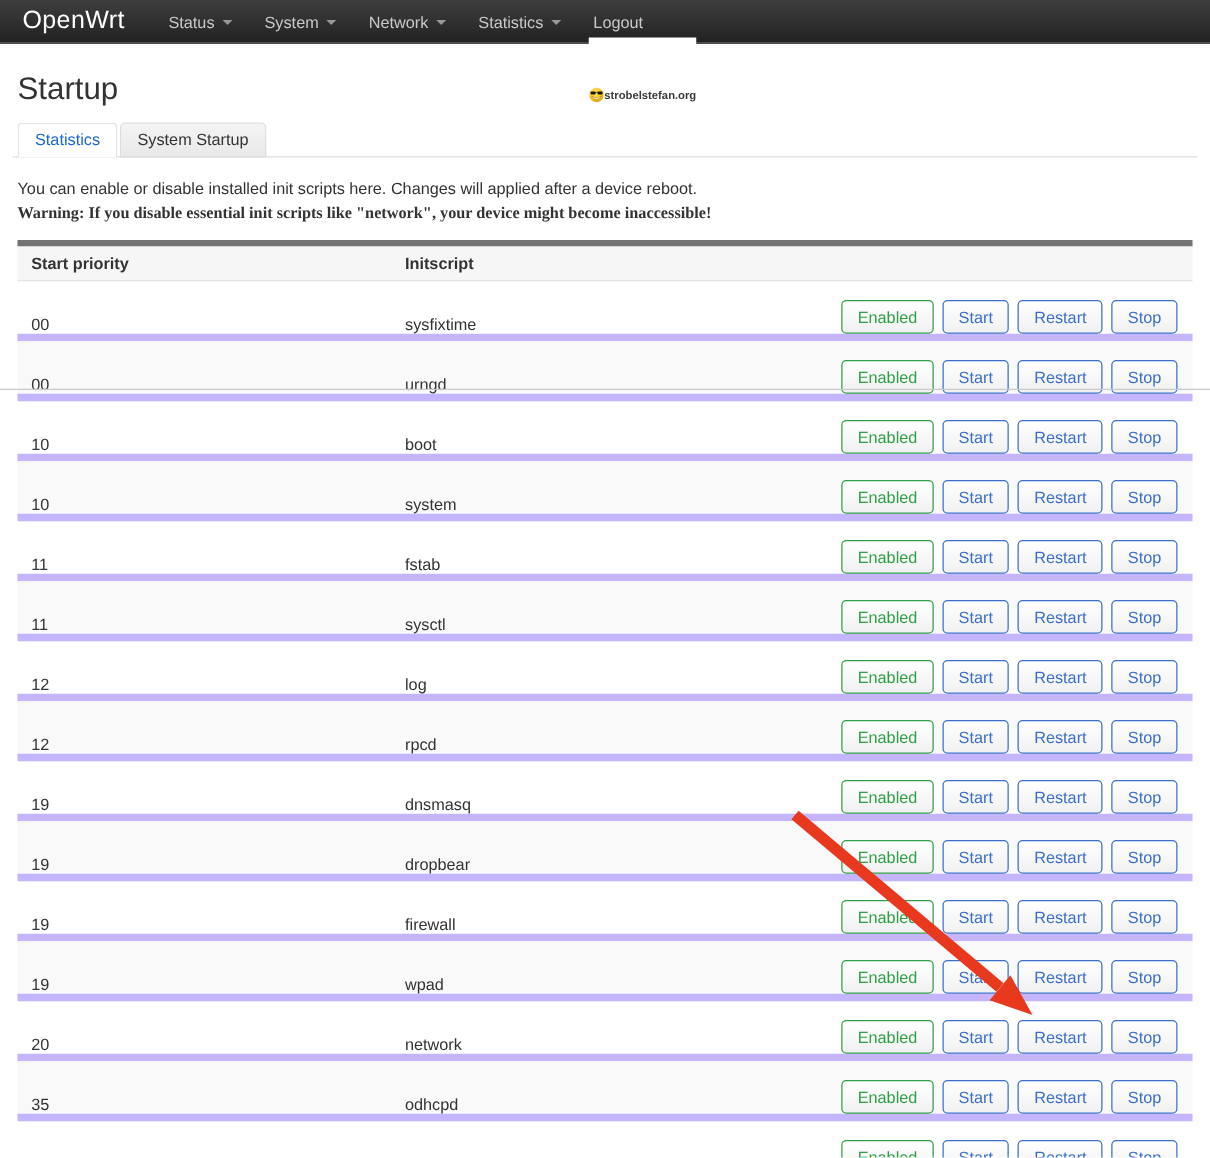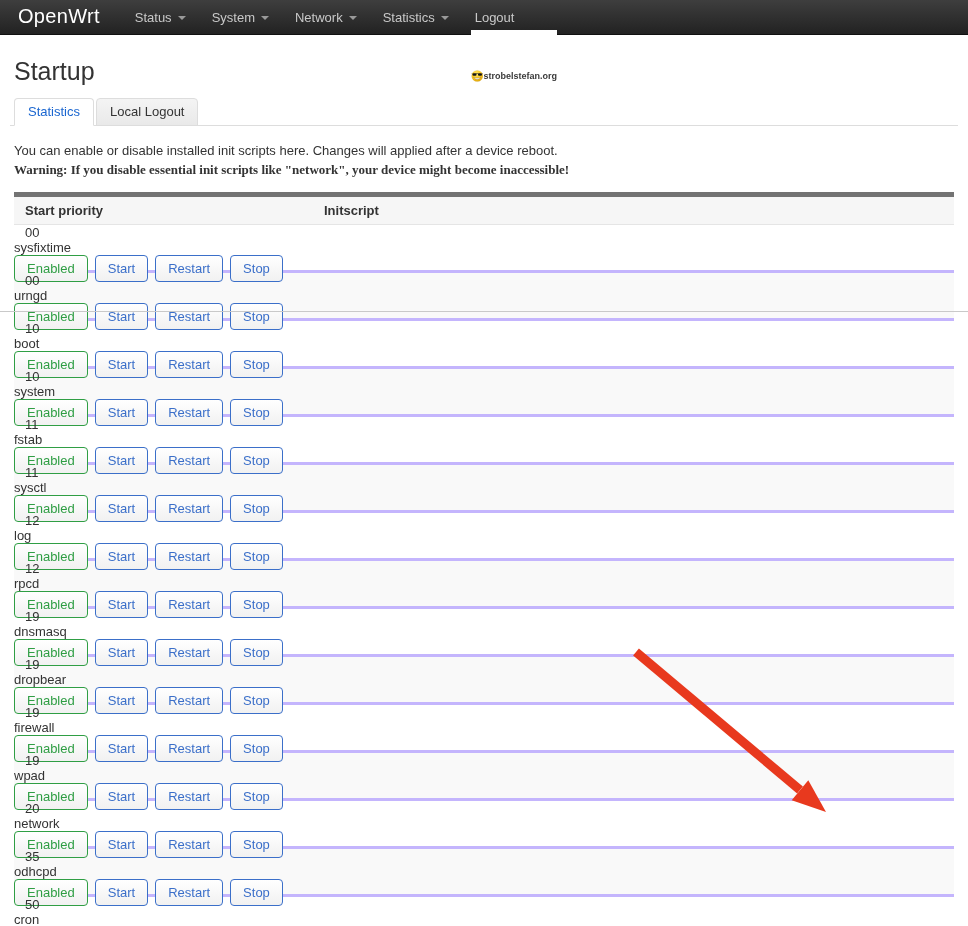--- a/index.html
+++ b/index.html
@@ -115,25 +115,24 @@
     align-items: center;
     height: 33px;
     background: #f6f6f6;
     border-top: 5px solid #737373;
     border-bottom: 1px solid #e5e5e5;
     font-size: 13px;
     font-weight: bold;
   }
   .trow {
     display: flex;
-    align-items: flex-start;
+    align-items: flex-end;
     height: 48px;
-    border-bottom: 3px solid #c4b5fd;
-    font-size: 13px;
-    flex-direction: column;
+    border-bottom: 6px solid #c4b5fd;
+    font-size: 13px;
   }
   .trow.alt { background: #f9f9f9; }
   .col-priority { width: 310px; padding-left: 11px; }
   .col-init { flex: 1; }
   .actions { display: flex; gap: 7px; padding-right: 12px; }
 
   .btn {
     font-family: "Liberation Sans", sans-serif;
     font-size: 13px;
     padding: 4px 12px;
@@ -215,21 +214,21 @@
     <path d="M20,58 C33,84 67,84 80,58 C62,70 38,70 20,58 Z" fill="#ffffff" stroke="#7a4c00" stroke-width="2.5" stroke-linejoin="round"></path>
   </svg>
   <div class="site">strobelstefan.org</div>
 </div>
 
 <h1 class="page-title">Startup</h1>
 
 <div class="tabs" id="tab-bar">
   <div class="tab active">Statistics</div>
 
-  <div class="tab inactive">Local Logout</div>
+  <div class="tab inactive">System Startup</div>
 </div>
 
 <div class="desc">
   <div>You can enable or disable installed init scripts here. Changes will applied after a device reboot.</div>
   <div class="warning">Warning: If you disable essential init scripts like "network", your device might become inaccessible!</div>
 </div>
 
 <div class="itable">
   <div class="thead">
     <div class="col-priority">Start priority</div>

